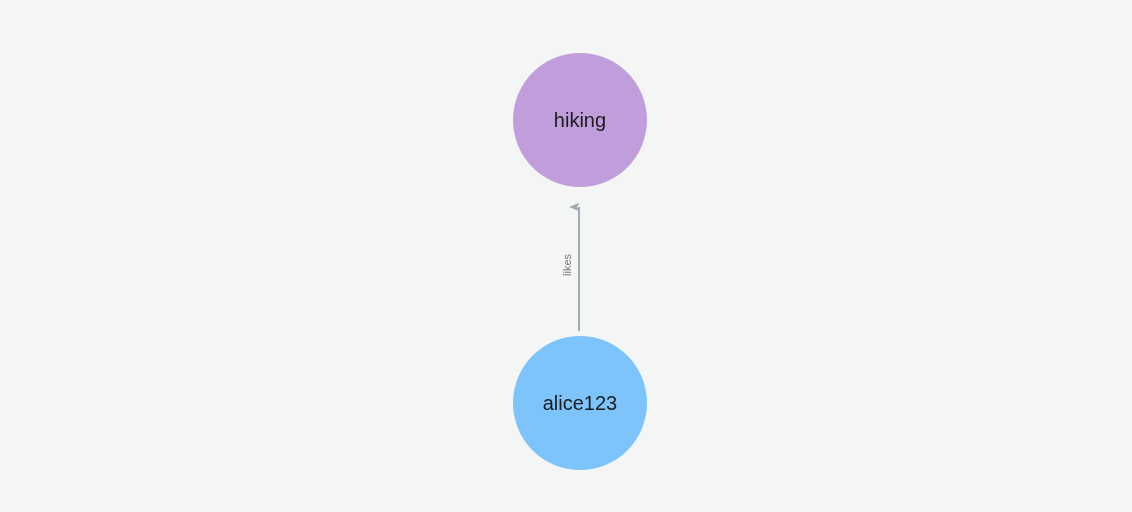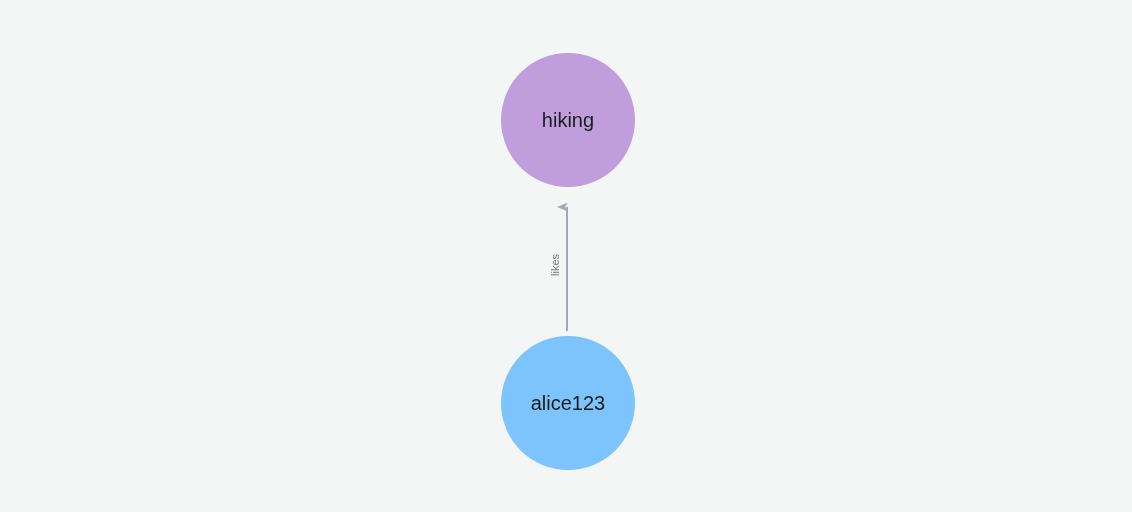--- a/index.html
+++ b/index.html
@@ -44,21 +44,21 @@
     font-family: "Liberation Sans", sans-serif;
     font-size: 11px;
     fill: #787878;
     text-anchor: middle;
     dominant-baseline: middle;
   }
 </style>
 </head>
 <body style="background: rgb(244, 246, 245);">
 
-<div id="graph-canvas" style="width: 976px; height: 512px;">
+<div id="graph-canvas" style="width: 976px; height: 512px; margin-left: 12px;">
   <svg id="graph-svg" viewBox="0 0 1132 512">
 
     <defs>
       <marker id="arrowhead-likes" markerWidth="9" markerHeight="11" refX="4.5" refY="10.2" orient="auto" markerUnits="userSpaceOnUse">
         <path d="M 4.5 0 L 9 11 L 4.5 8.3 L 0 11 Z" fill="#a3a9b5"></path>
       </marker>
     </defs>
 
     <g>
       <line class="edge-line" id="edge-likes-line" x1="567" y1="331" x2="567" y2="207" stroke="#a3a9b5" marker-end="url(#arrowhead-likes)"></line>

